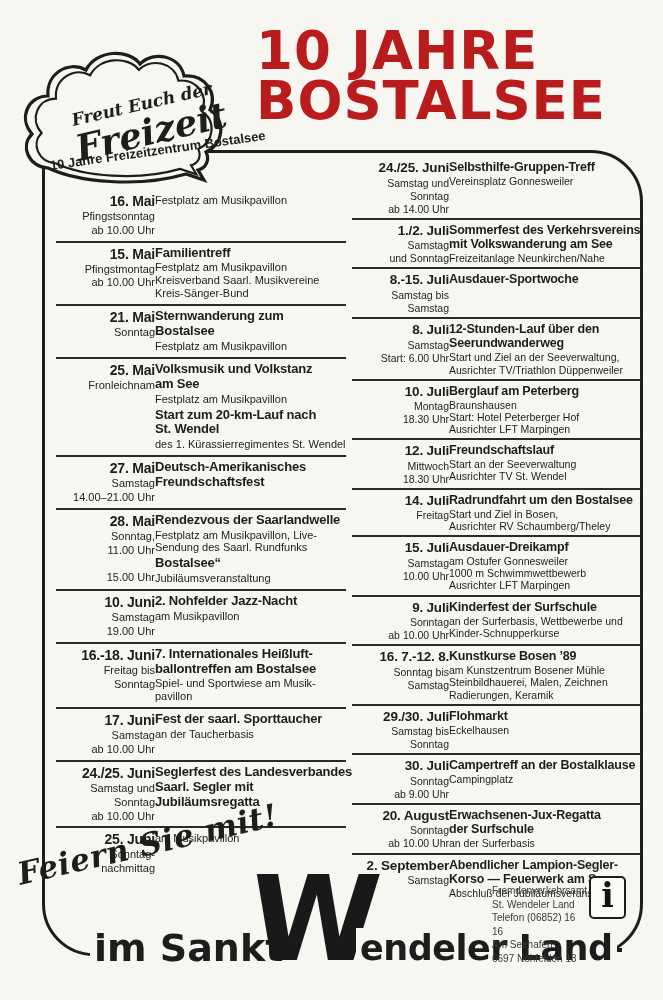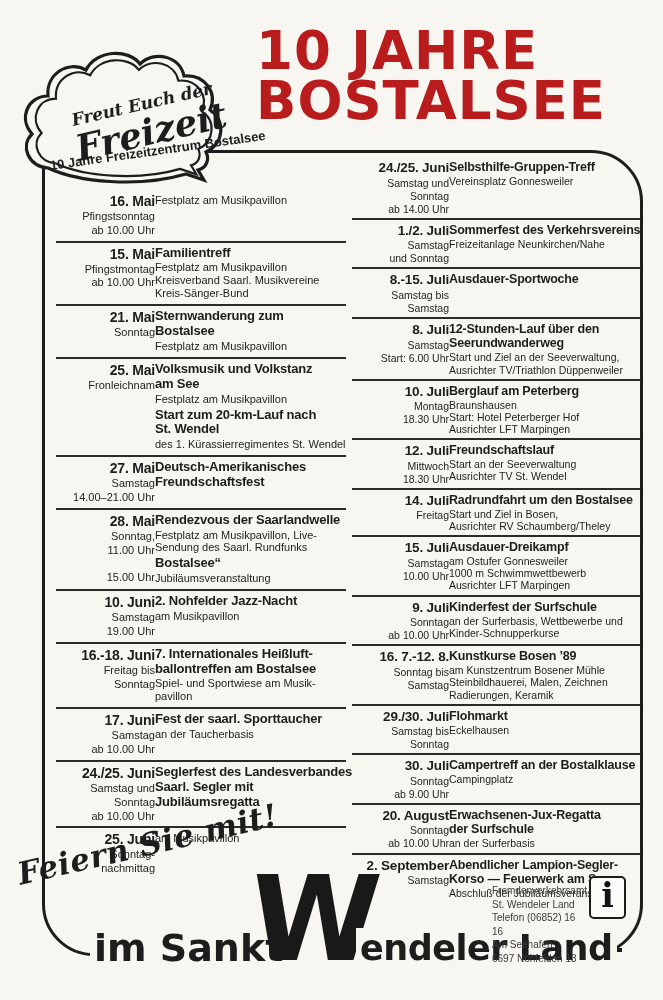--- a/index.html
+++ b/index.html
@@ -332,20 +332,21 @@
       </div>
       <div class="event-row">
         <div class="date-col">
           <div class="event-date">1./2. Juli</div>
           <div class="event-meta">Samstag</div>
           <div class="event-meta">und Sonntag</div>
         </div>
         <div class="desc-col">
           <div class="block-title">
             <div class="line">Sommerfest des Verkehrsvereins</div>
+            <div class="line">mit Volkswanderung am See</div>
           </div>
           <div class="block-text">
             <div class="line">Freizeitanlage Neunkirchen/Nahe</div>
           </div>
         </div>
       </div>
       <div class="event-row">
         <div class="date-col">
           <div class="event-date">8.-15. Juli</div>
           <div class="event-meta">Samstag bis</div>

